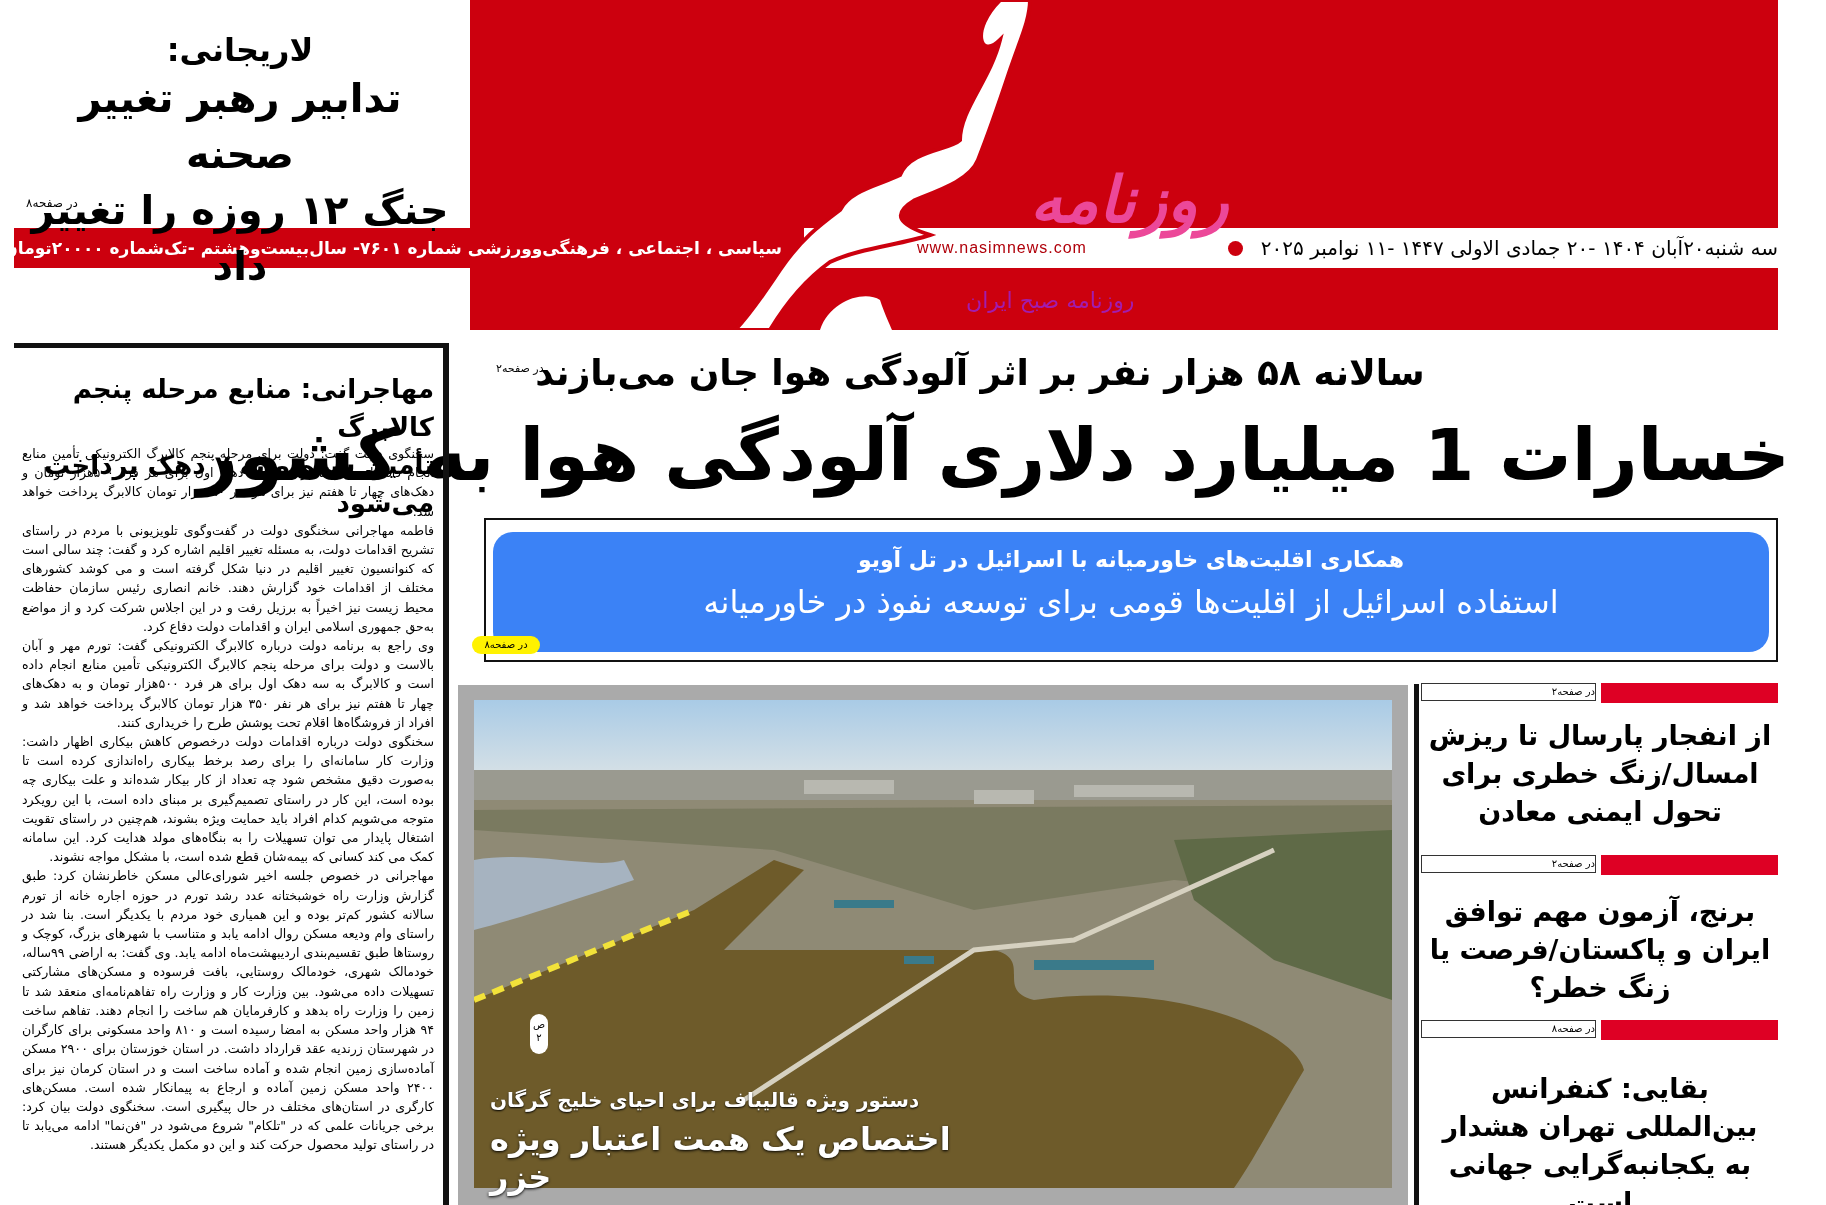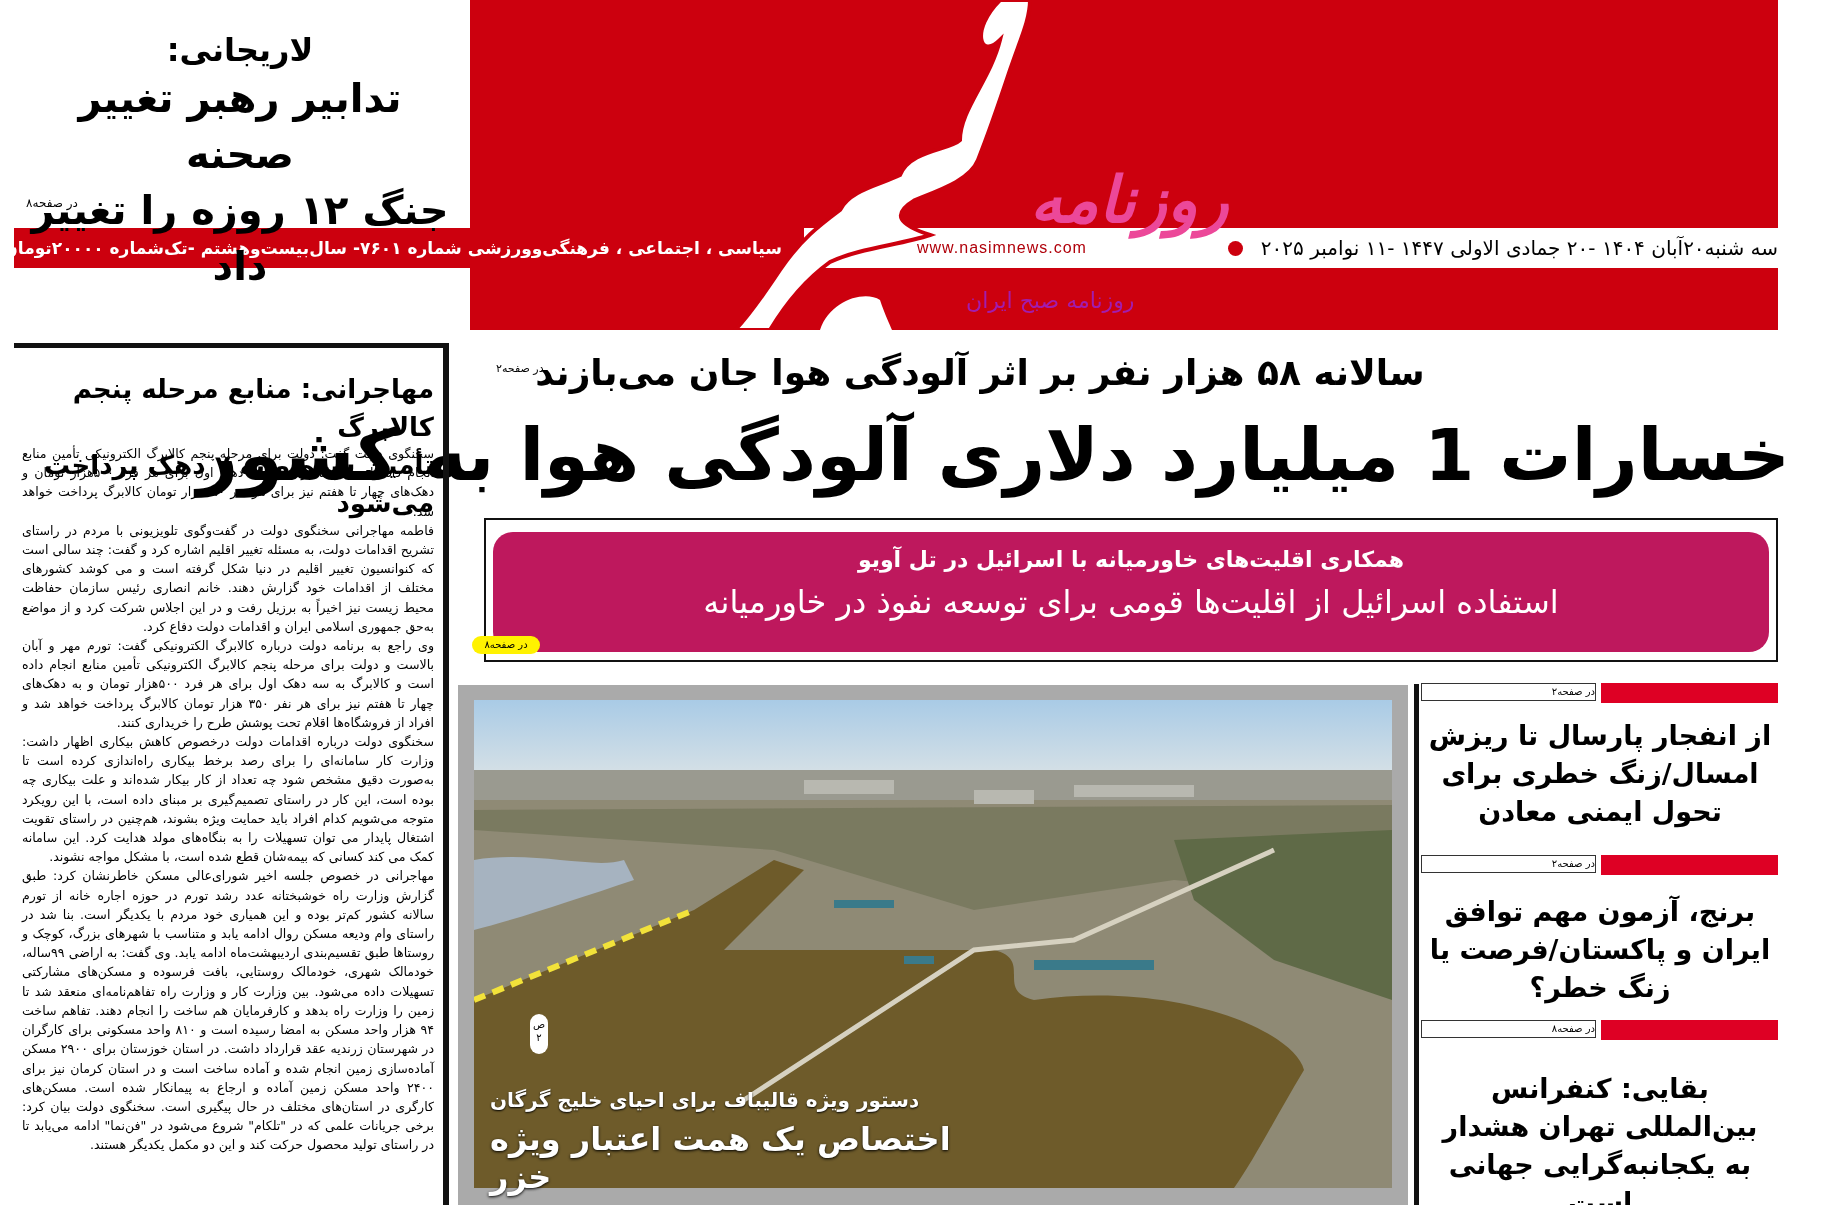--- a/index.html
+++ b/index.html
@@ -21,21 +21,21 @@
   .side-hl{left:20px;top:30px;width:440px;text-align:center;}
   .side-hl .kicker{font-size:32px;font-weight:bold;line-height:40px;}
   .side-hl .title{font-size:40px;font-weight:bold;line-height:56px;}
   .side-page{left:26px;top:196px;font-size:12px;}
   
   .main-sub{left:480px;top:348px;width:1000px;text-align:center;font-size:36px;font-weight:bold;line-height:50px;}
   .main-page-ref{left:496px;top:362px;font-size:11px;}
   .main-title{left:480px;top:400px;width:1310px;text-align:center;font-size:72px;font-weight:bold;line-height:110px;letter-spacing:-1px;white-space:nowrap;}
   
   .redframe{left:484px;top:518px;width:1294px;height:144px;border:2px solid #111;box-sizing:border-box;}
-  .redbox{left:493px;top:532px;width:1276px;height:120px;background:#be185d;border-radius:20px;color:#fff;text-align:center;}
+  .redbox{left:493px;top:532px;width:1276px;height:120px;background:#3b82f6;border-radius:20px;color:#fff;text-align:center;}
   .redbox .kick{font-size:22px;font-weight:bold;margin-top:14px;line-height:28px;}
   .redbox .ttl{font-size:32px;font-weight:normal;line-height:56px;}
   .yellow-pill{left:472px;top:636px;width:68px;height:18px;background:#fff200;border-radius:10px;font-size:10px;line-height:18px;text-align:center;}
   
   .left-box{left:14px;top:343px;width:435px;height:862px;border-top:5px solid #111;border-right:6px solid #111;box-sizing:border-box;}
   .left-head{left:22px;top:370px;width:412px;font-size:26px;font-weight:bold;line-height:38px;}
   .left-body{left:22px;top:444px;width:412px;font-size:12.6px;line-height:19.2px;text-align:justify;}
   .left-body p{margin:0;}
   
   .photo-frame{left:458px;top:685px;width:950px;height:520px;background:#aaa;}

